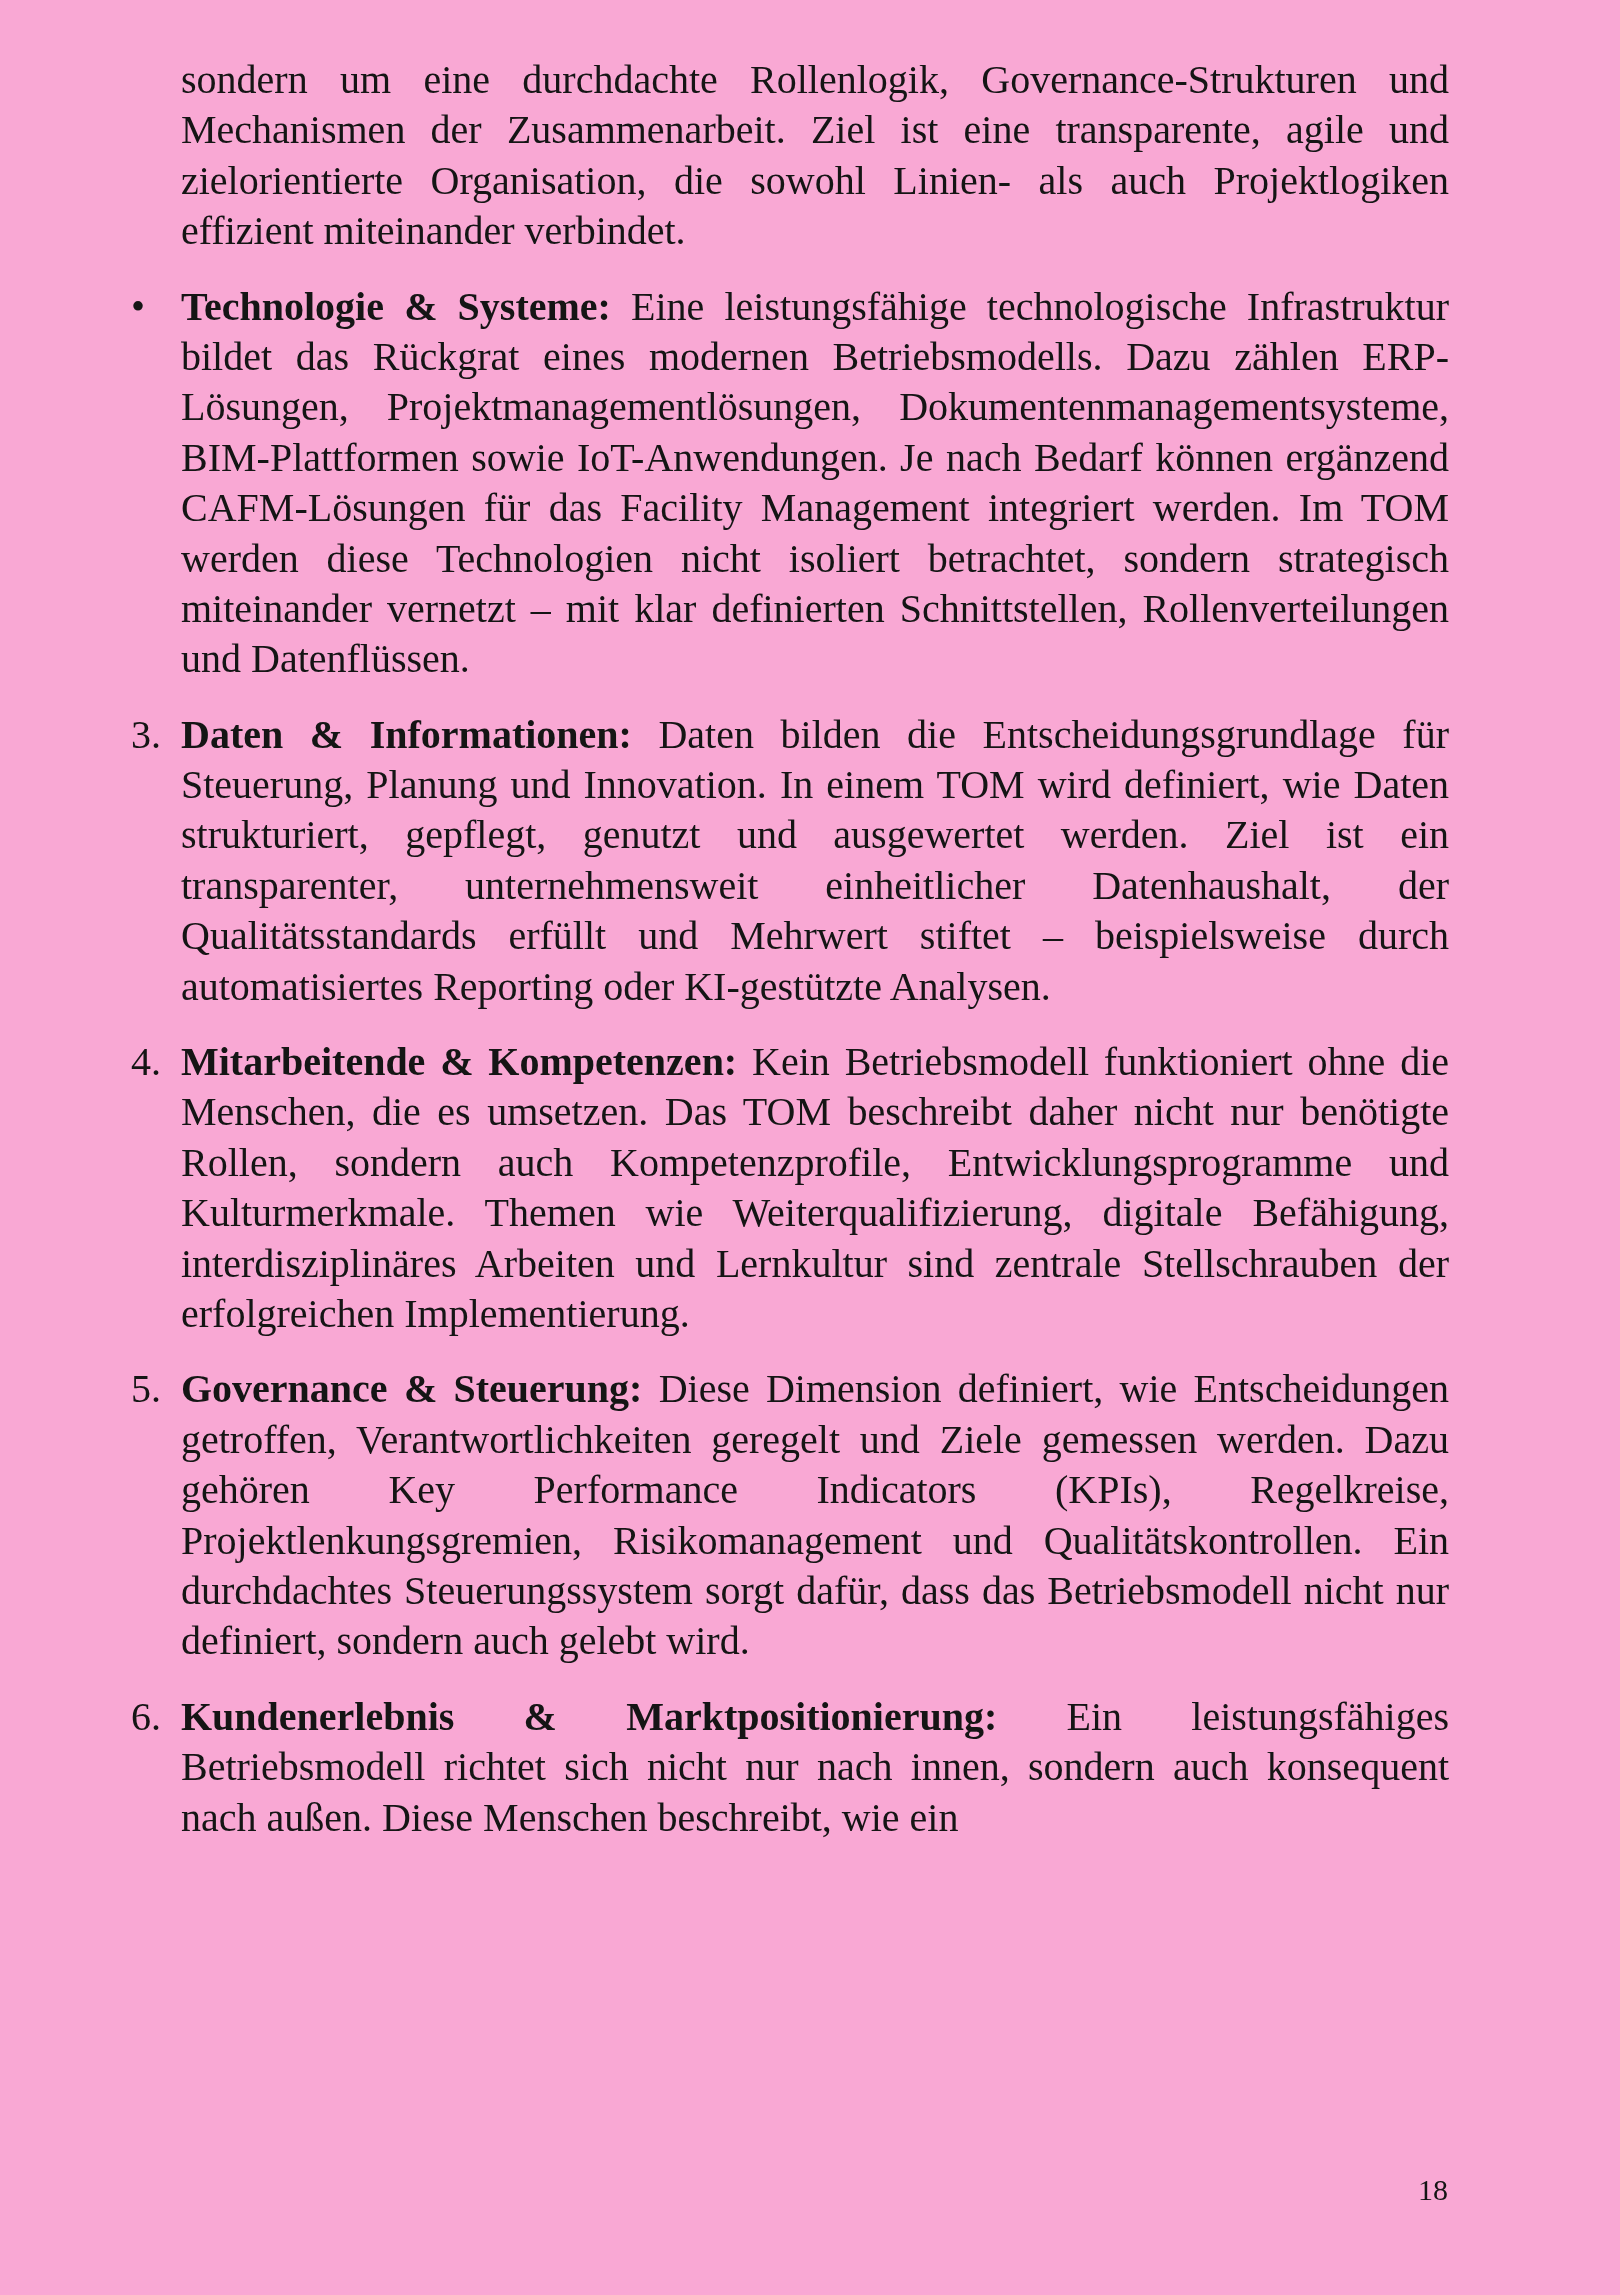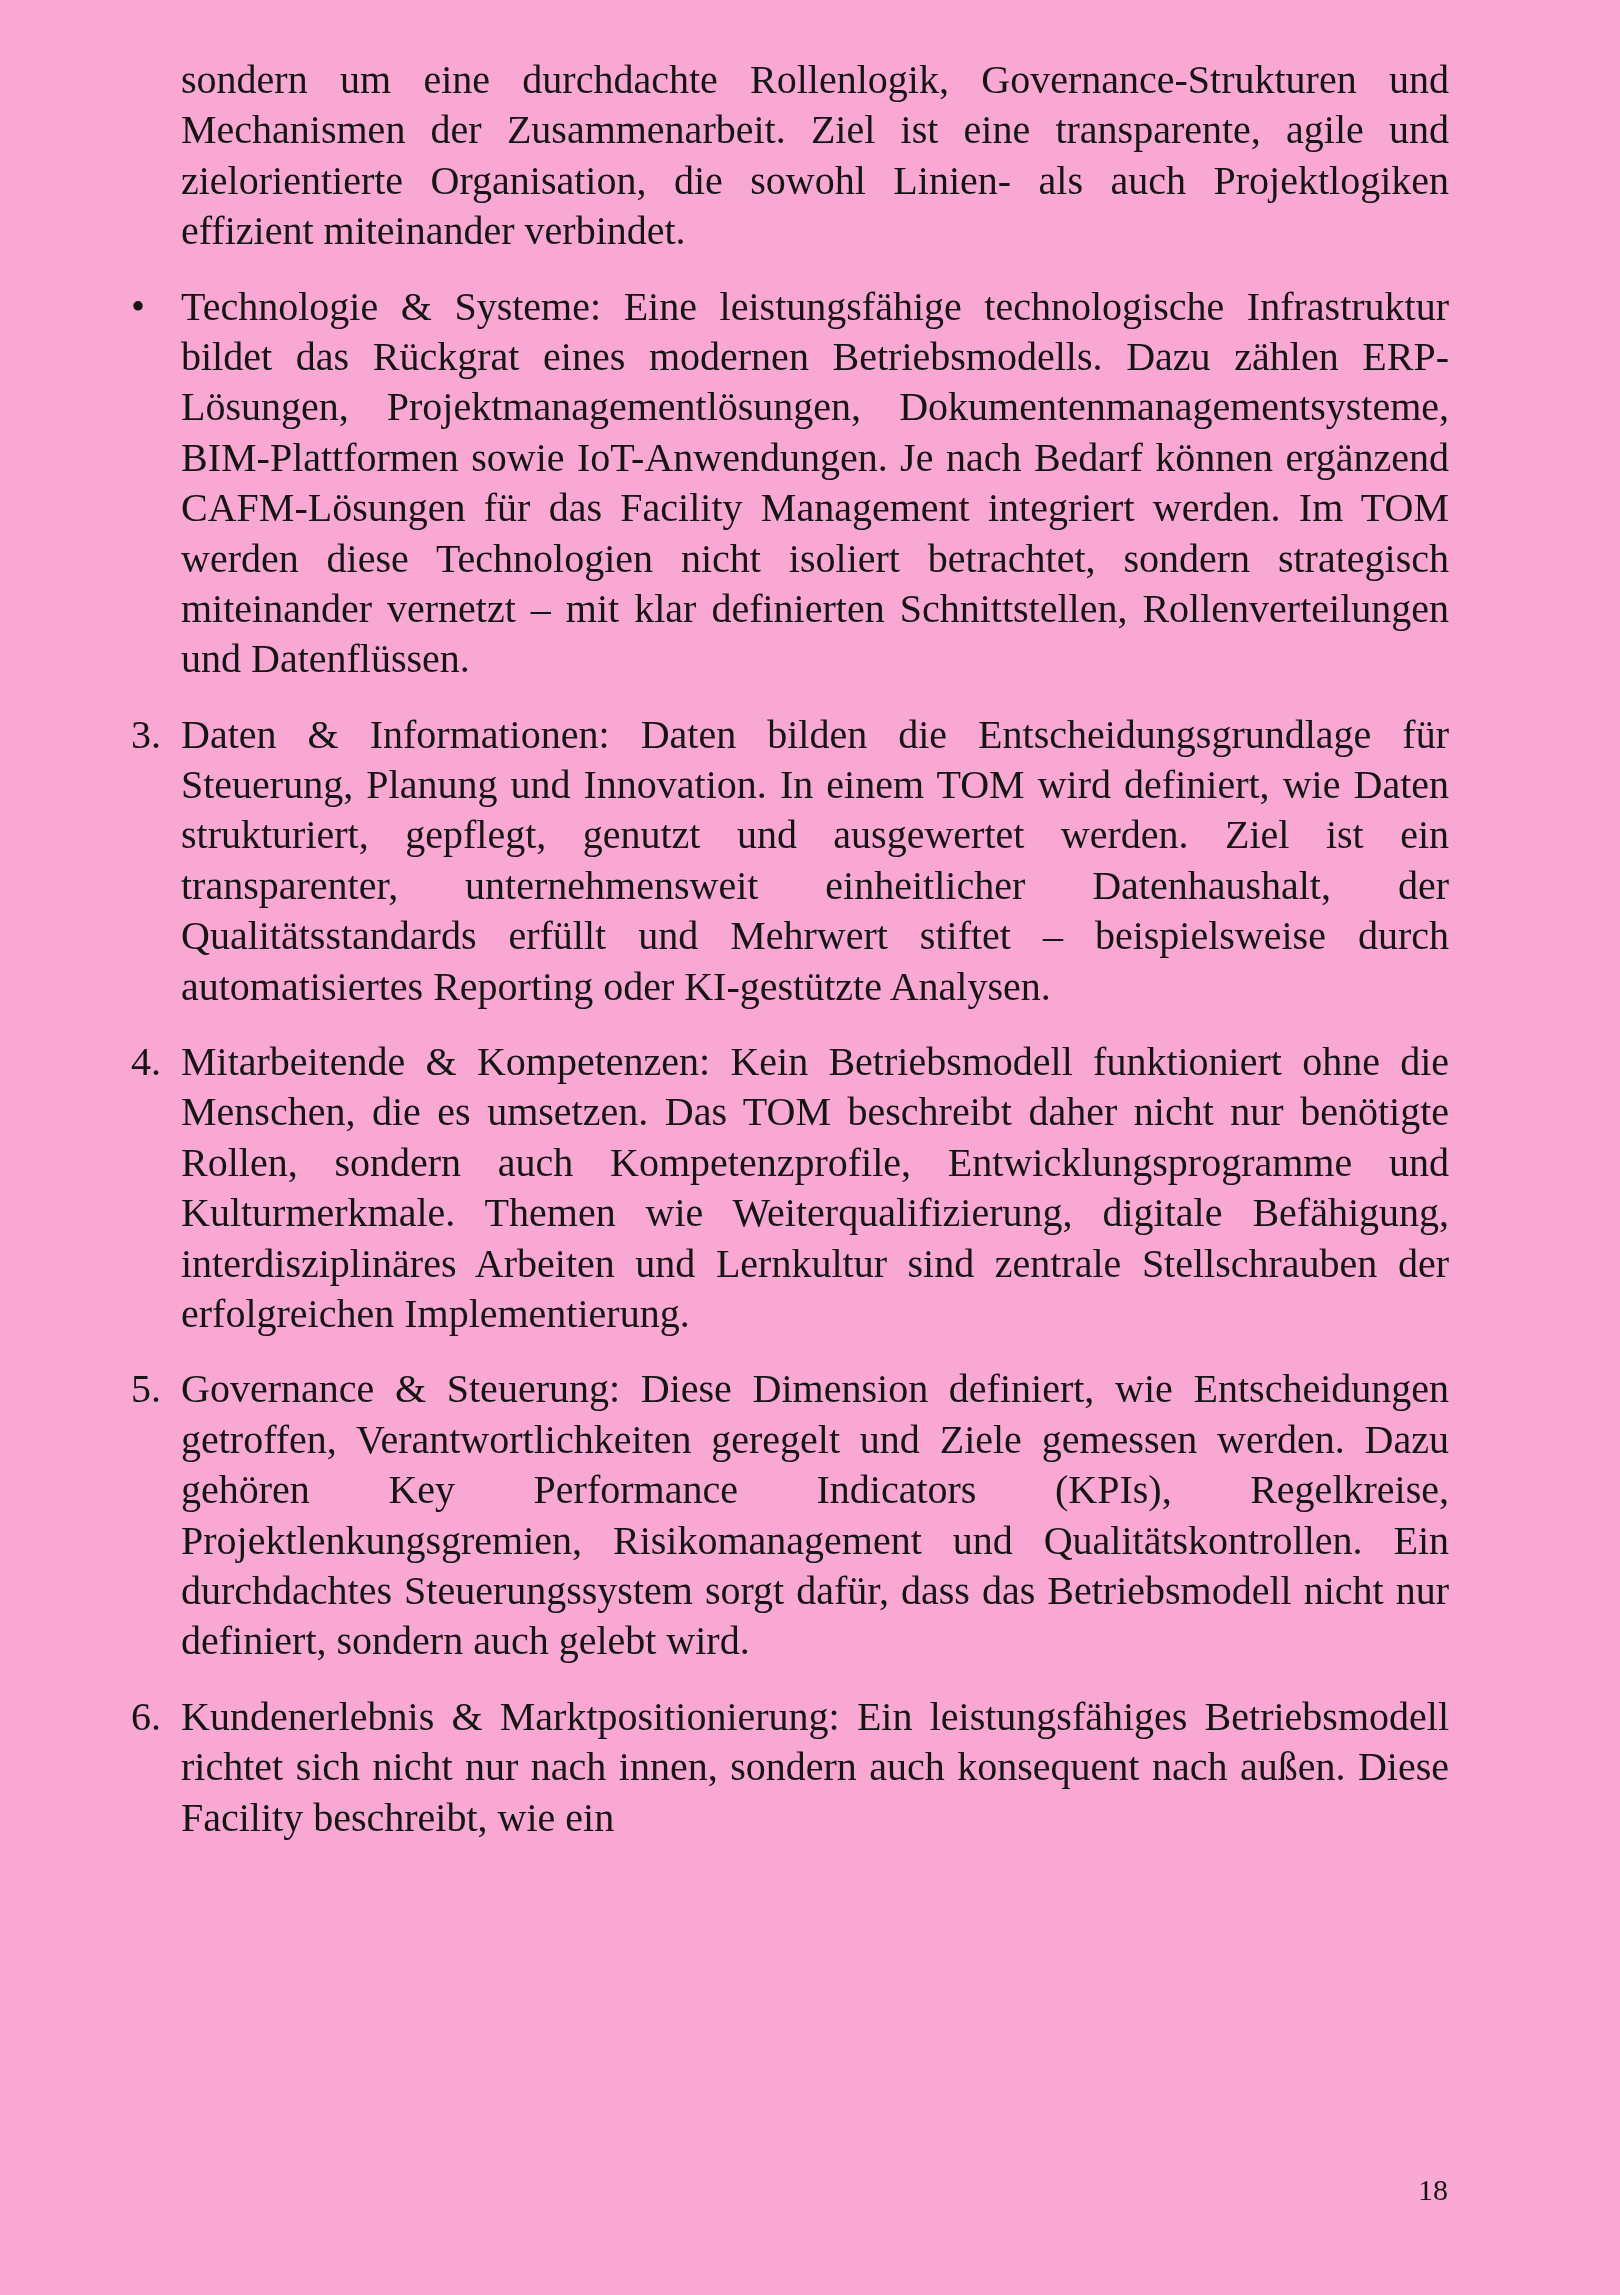--- a/index.html
+++ b/index.html
@@ -43,21 +43,21 @@
 
   .marker {
     position: absolute;
     left: -50px;
     top: 0;
     width: 50px;
     text-align: left;
     font-weight: normal;
   }
 
-  .lead { font-weight: normal; }
+  .lead { font-weight: bold; }
 
   .page-number {
     position: absolute;
     top: 2172px;
     right: 172px;
     font-size: 30px;
     line-height: 1.2;
     color: #151515;
     margin-left: 47px;
   }
@@ -88,20 +88,20 @@
       <p class="para"><b class="lead">Mitarbeitende &amp; Kompetenzen:</b> <span>Kein Betriebsmodell funktioniert ohne die Menschen, die es umsetzen. Das TOM beschreibt daher nicht nur benötigte Rollen, sondern auch Kompetenzprofile, Entwicklungsprogramme und Kulturmerkmale. Themen wie Weiterqualifizierung, digitale Befähigung, interdisziplinäres Arbeiten und Lernkultur sind zentrale Stellschrauben der erfolgreichen Implementierung.</span></p>
     </div>
 
     <div class="block">
       <span class="marker">5.</span>
       <p class="para"><b class="lead">Governance &amp; Steuerung:</b> <span>Diese Dimension definiert, wie Entscheidungen getroffen, Verantwortlichkeiten geregelt und Ziele gemessen werden. Dazu gehören Key Performance Indicators (KPIs), Regelkreise, Projektlenkungsgremien, Risikomanagement und Qualitätskontrollen. Ein durchdachtes Steuerungssystem sorgt dafür, dass das Betriebsmodell nicht nur definiert, sondern auch gelebt wird.</span></p>
     </div>
 
     <div class="block">
       <span class="marker">6.</span>
-      <p class="para"><b class="lead">Kundenerlebnis &amp; Marktpositionierung:</b> <span>Ein leistungsfähiges Betriebsmodell richtet sich nicht nur nach innen, sondern auch konsequent nach außen. Diese Facility beschreibt, wie ein</span></p>
+      <p class="para"><b class="lead">Kundenerlebnis &amp; Marktpositionierung:</b> <span>Ein leistungsfähiges Betriebsmodell richtet sich nicht nur nach innen, sondern auch konsequent nach außen. Diese Menschen beschreibt, wie ein</span></p>
     </div>
 
   </main>
 
   <div class="page-number">18</div>
 </div>
 
 
 </body></html>

